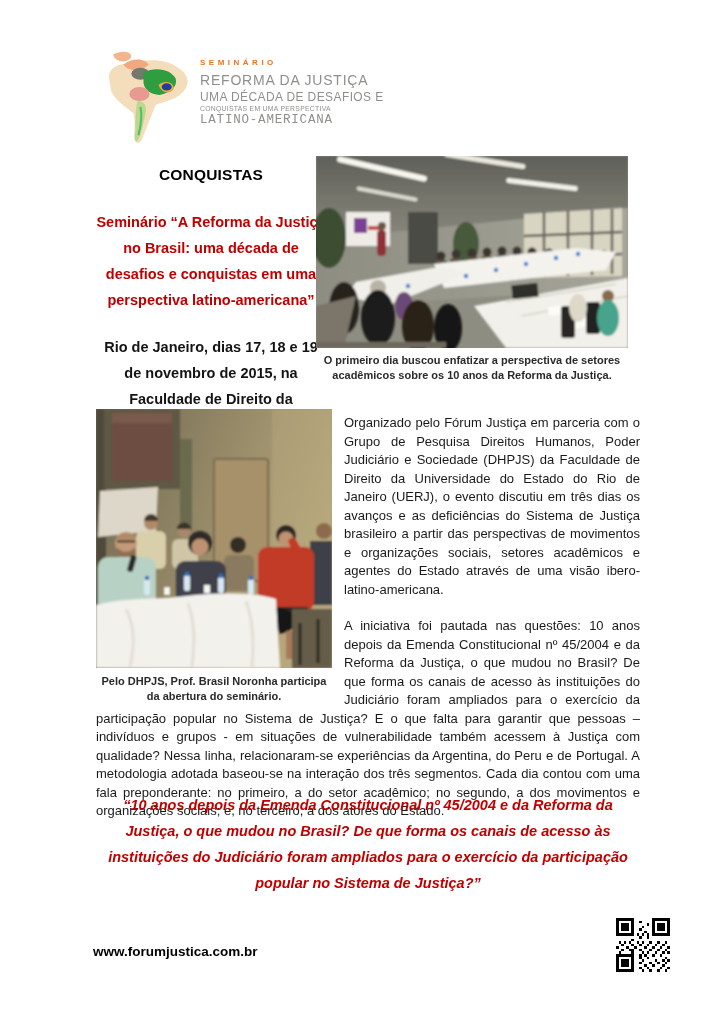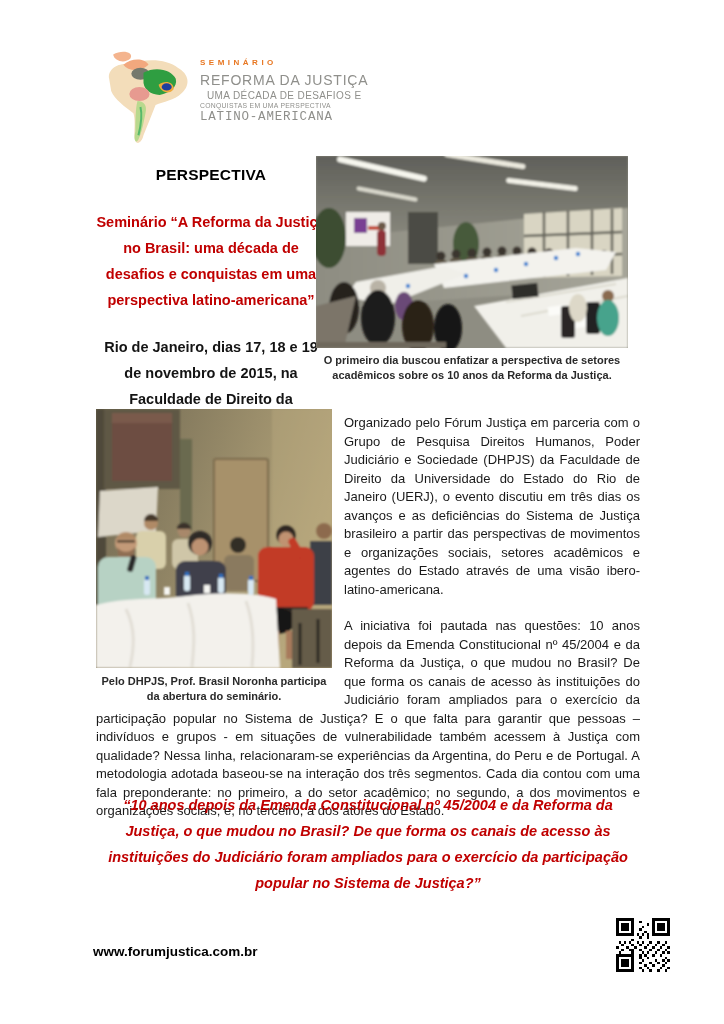--- a/index.html
+++ b/index.html
@@ -10,21 +10,21 @@
   }
 
   
   .seminar-logo { position:absolute; left:93px; top:32px; display:flex; align-items:flex-start; }
   .map-svg { width:106px; height:102px; display:block; }
   .seminar-text { margin-left:1px; padding-top:10px; }
   .seminar-text .kicker { color:#e87722; font-size:8px; font-weight:bold; letter-spacing:3.5px; margin-bottom:5px; }
   .seminar-text div { color:#8f8f8b; }
   .seminar-text .l1 { font-size:14px; letter-spacing:0.8px; }
   .seminar-text .l2 { font-size:26px; letter-spacing:1px; line-height:1.02; }
-  .seminar-text .l3 { font-size:10px; letter-spacing:0.4px; margin-top:2px;text-align:center; }
+  .seminar-text .l3 { font-size:12px; letter-spacing:0.4px; margin-top:2px; }
   .seminar-text .l4 { font-size:6.8px; letter-spacing:0.3px; margin-top:1px; }
   .seminar-text .l5 { font-size:12.5px; letter-spacing:0.8px; margin-top:1px;font-family:Liberation Mono, monospace; }
 
   .forum-logo { position:absolute; left:486px; top:40px; width:172px; height:84px; }
   .forum-logo svg { position:absolute; left:0; top:0; width:172px; height:84px; }
   .forum-text { position:absolute; left:13px; top:44px; font-size:21.5px; color:#58595b; letter-spacing:0.6px; white-space:nowrap; }
 
   
   .intro-col { position:absolute; left:96px; top:150px; width:230px; text-align:center; }
   .informativo { font-size:15.5px; font-weight:bold; color:#000; letter-spacing:0.2px; }
@@ -76,21 +76,21 @@
       <div class="kicker">SEMINÁRIO</div>
       <div class="l1">REFORMA DA JUSTIÇA</div>
       <div class="l3">UMA DÉCADA DE DESAFIOS E</div>
       <div class="l4">CONQUISTAS EM UMA PERSPECTIVA</div>
       <div class="l5">LATINO-AMERICANA</div>
     </div>
   </div>
 
 
   <div class="intro-col">
-    <div class="informativo">PERSPECTIVA</div>
+    <div class="informativo">CONQUISTAS</div>
     <div class="red-heading">Seminário “A Reforma da Justiça no Brasil: uma década de desafios e conquistas em uma perspectiva latino-americana”</div>
     <div class="event-details">Rio de Janeiro, dias 17, 18 e 19 de novembro de 2015, na Faculdade de Direito da Universidade do Estado do Rio de Janeiro (UERJ).</div>
   </div>
 
   <figure class="fig-conference" style="margin:0">
     <svg viewBox="0 0 312 192" preserveAspectRatio="none" aria-hidden="true">
       <defs>
         <linearGradient id="ceil" x1="0" y1="0" x2="0" y2="1">
           <stop offset="0" stop-color="#60605a"></stop>
             <stop offset="1" stop-color="#8a897e"></stop>

